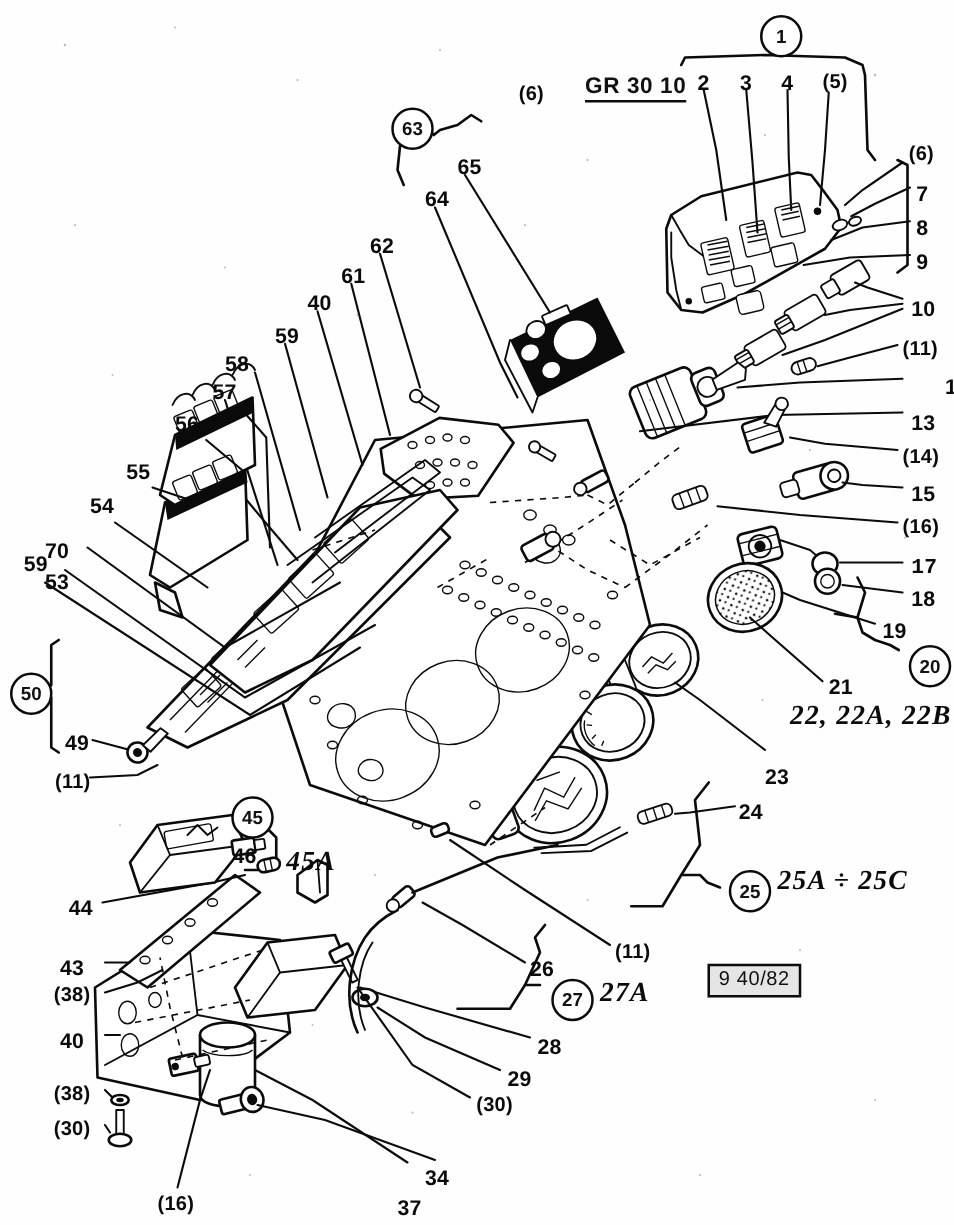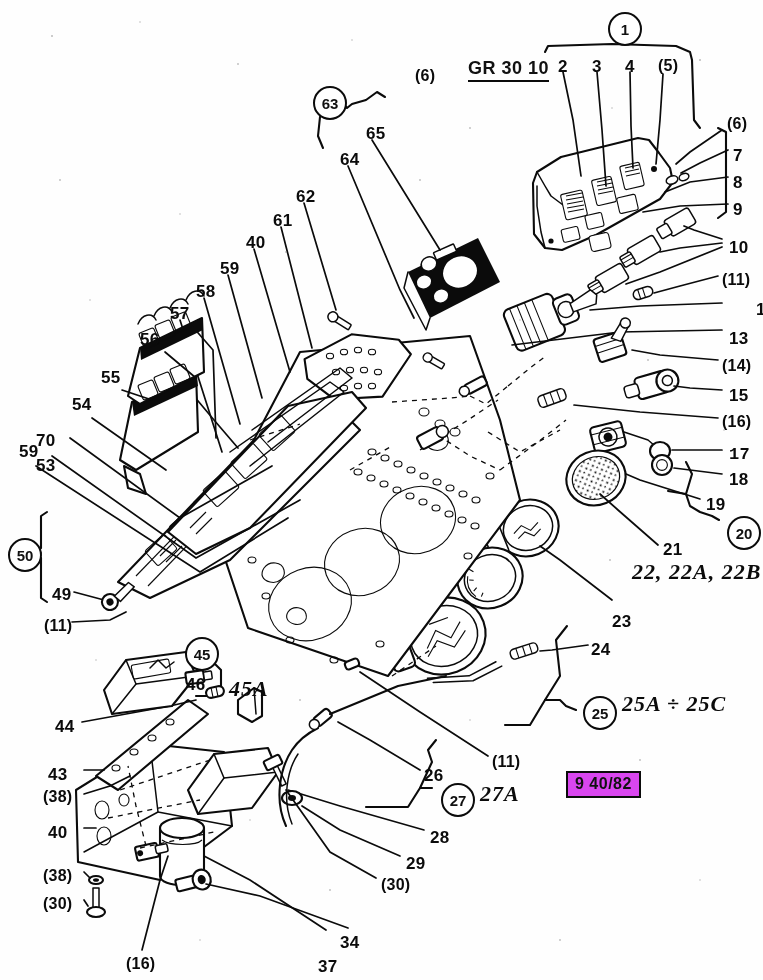--- a/index.html
+++ b/index.html
@@ -15,22 +15,22 @@
   .hand{font-family:"Liberation Serif",serif;font-style:italic;
         font-weight:bold;font-size:22px;letter-spacing:1px;}
   .circ{position:absolute;border:2.2px solid #0b0b0b;border-radius:50%;
         width:30px;height:30px;display:flex;align-items:center;
         justify-content:center;font-size:15px;font-weight:bold;
         background:#fff;font-family:"Liberation Sans",sans-serif;}
   .grhdr{position:absolute;font-size:18px;font-weight:bold;
          border-bottom:2.5px solid #0b0b0b;padding-bottom:1px;
          letter-spacing:.5px;}
   .boxcode{position:absolute;border:2.2px solid #0b0b0b;
-           padding:2px 7px 3px 7px;font-size:16px;font-weight:bold;
-           background:#d946ef;letter-spacing:.5px;}
+           padding:2px 7px 3px 7px;font-size:16px;font-weight:normal;
+           background:#e5e5e5;letter-spacing:.5px;}
   .noise{position:absolute;left:0;top:0;width:763px;height:980px;
          pointer-events:none;opacity:.5;}
 </style>
 </head>
 <body>
 
 <div id="sheet">
 
   <svg id="art" viewBox="0 0 763 980">
     <defs>
@@ -660,21 +660,21 @@
       <div class="lbl n" style="left: 706px; top: 496px;">19</div>
       <div class="lbl n" style="left: 663px; top: 541px;">21</div>
       <div class="lbl n" style="left: 612px; top: 613px;">23</div>
       <div class="lbl n" style="left: 591px; top: 641px;">24</div>
       <div class="lbl n" style="left: 366px; top: 125px;">65</div>
       <div class="lbl n" style="left: 340px; top: 151px;">64</div>
       <div class="lbl n" style="left: 296px; top: 188px;">62</div>
       <div class="lbl n" style="left: 273px; top: 212px;">61</div>
       <div class="lbl n" style="left: 246px; top: 234px;">40</div>
       <div class="lbl n" style="left: 220px; top: 260px;">59</div>
-      <div class="lbl n" style="left: 196px; top: 283px;">58</div>
+      <div class="lbl n" style="left: 180px; top: 283px;">58</div>
       <div class="lbl n" style="left: 170px; top: 305px;">57</div>
       <div class="lbl n" style="left: 140px; top: 331px;">56</div>
       <div class="lbl n" style="left: 101px; top: 369px;">55</div>
       <div class="lbl n" style="left: 72px; top: 396px;">54</div>
       <div class="lbl n" style="left: 36px; top: 415px; margin-top: 42px;">53</div>
       <div class="lbl n" style="left: 36px; top: 432px;">70</div>
       <div class="lbl n" style="left: 19px; top: 443px;">59</div>
       <div class="lbl n" style="left: 52px; top: 586px;">49</div>
       <div class="lbl p" style="left: 44px; top: 618px;">(11)</div>
       <div class="lbl n" style="left: 186px; top: 676px;">46</div>

